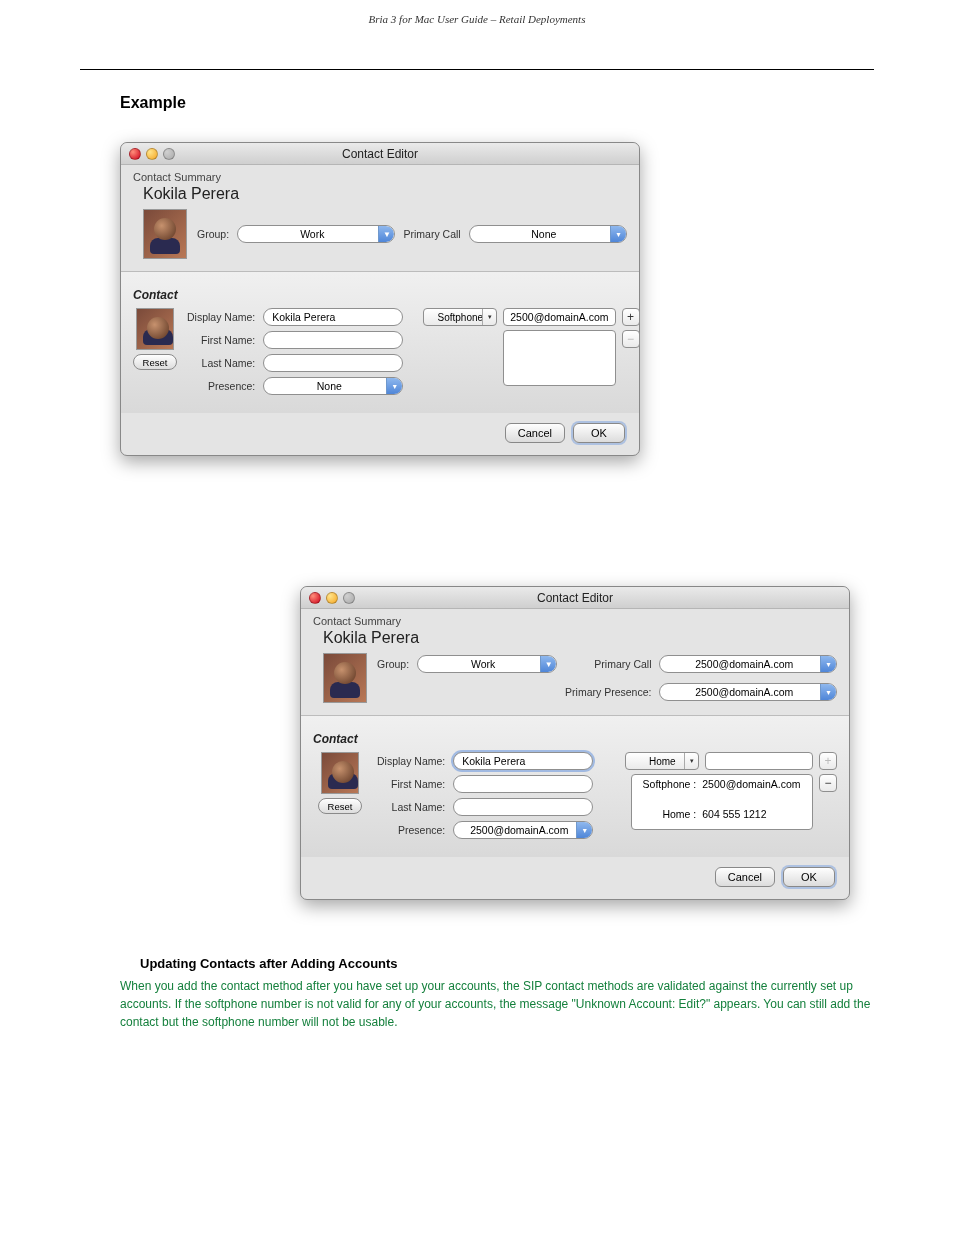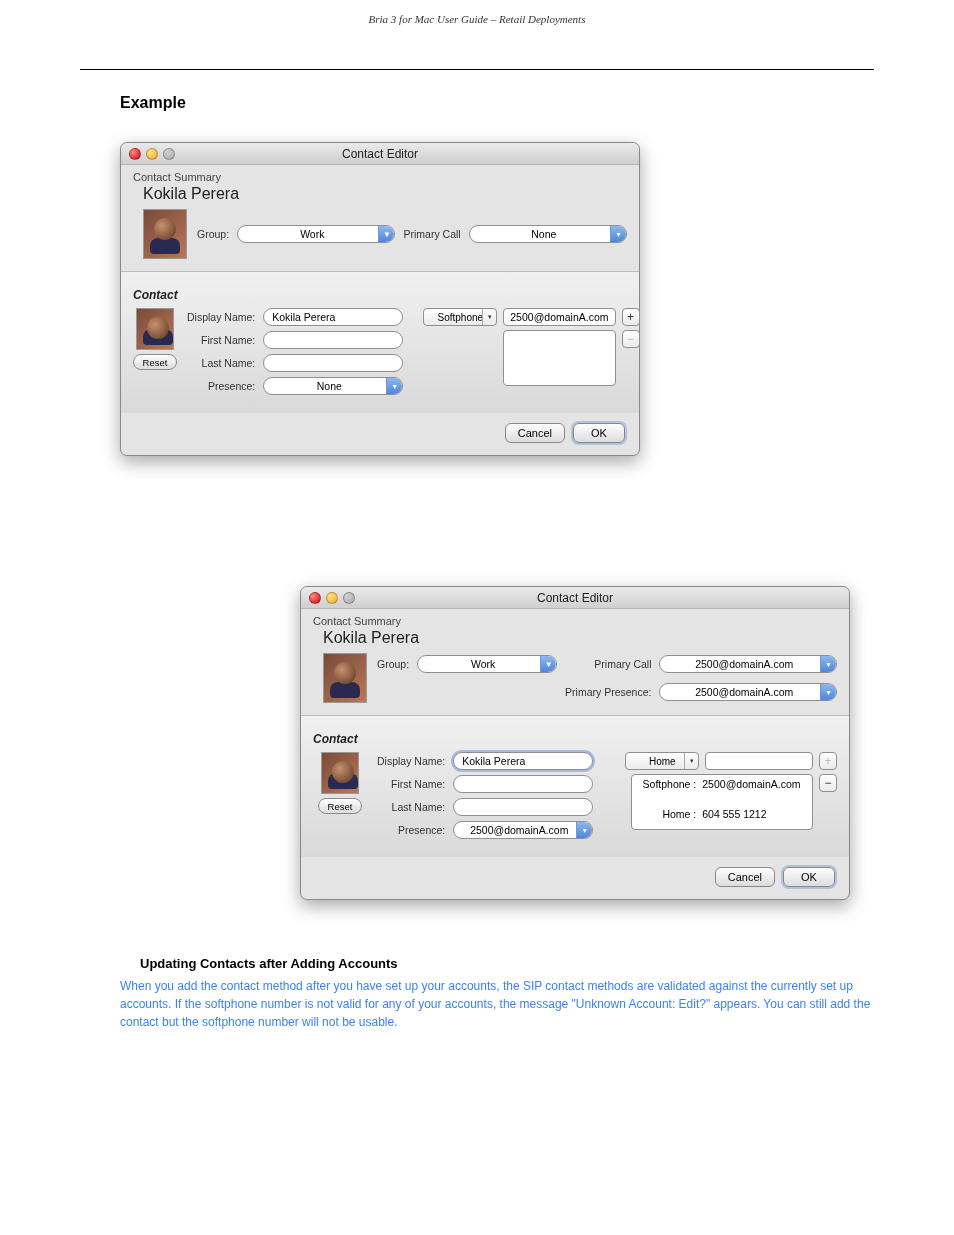--- a/index.html
+++ b/index.html
@@ -348,14 +348,14 @@
 
     <div class="footer">
       <div class="mac-btn">Cancel</div>
       <div class="mac-btn default">OK</div>
     </div>
   </div>
 </div>
 
 <div style="margin:10px 80px 0 120px;">
   <div style="font-weight:bold; font-size:13px; margin-bottom:6px;margin-left:20px;">Updating Contacts after Adding Accounts</div>
-  <div style="font-size:12px; line-height:1.5; color:#3b82f6;">When you add the contact method after you have set up your accounts, the SIP contact methods are validated against the currently set up accounts. If the softphone number is not valid for any of your accounts, the message "Unknown Account: Edit?" appears. You can still add the contact but the softphone number will not be usable.</div>
+  <div style="font-size:12px; line-height:1.5; color:#15803d;">When you add the contact method after you have set up your accounts, the SIP contact methods are validated against the currently set up accounts. If the softphone number is not valid for any of your accounts, the message "Unknown Account: Edit?" appears. You can still add the contact but the softphone number will not be usable.</div>
 </div>
 
 </body></html>

